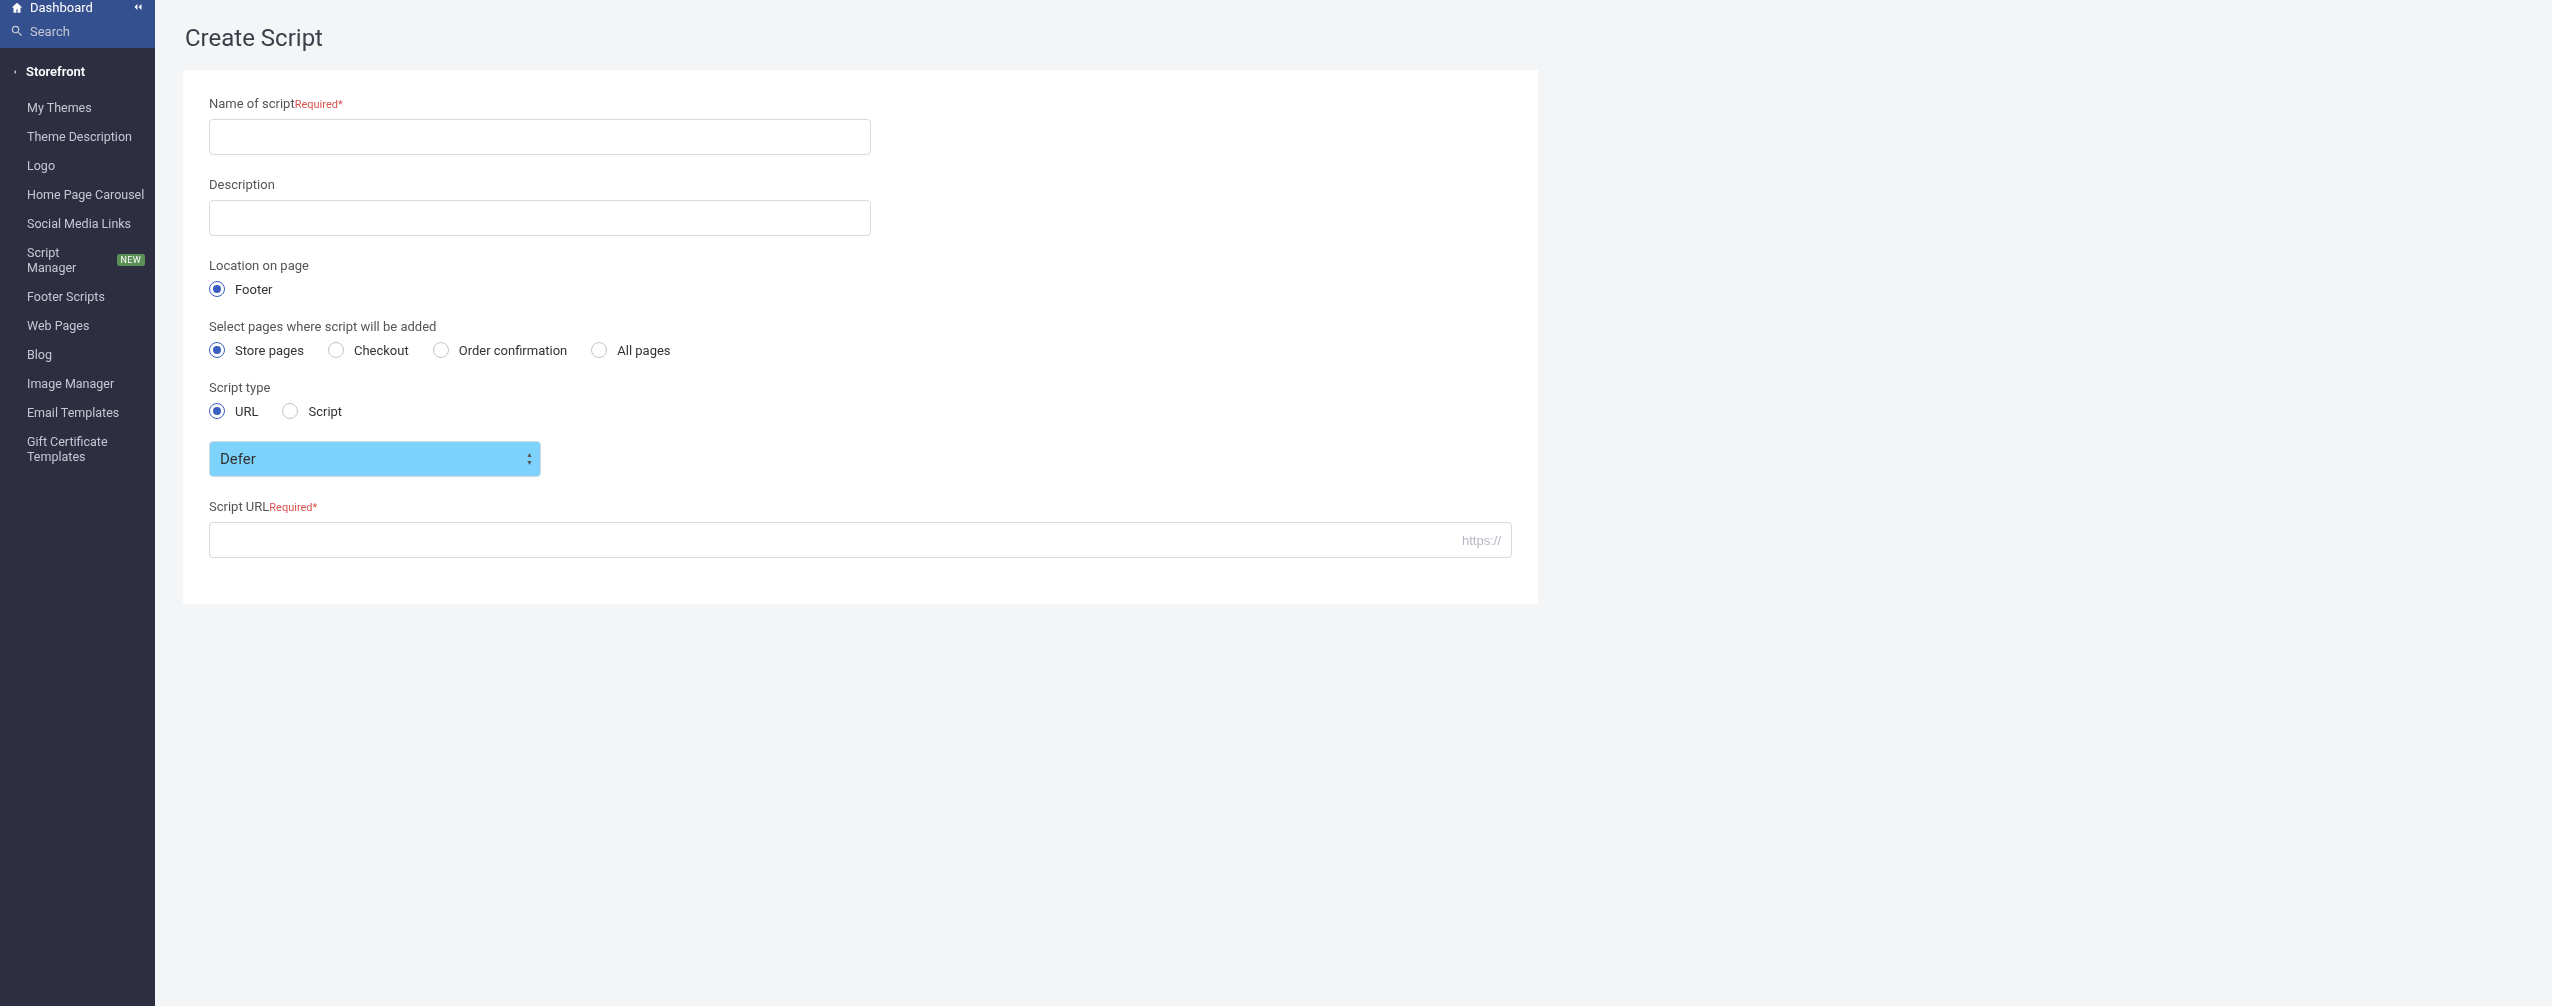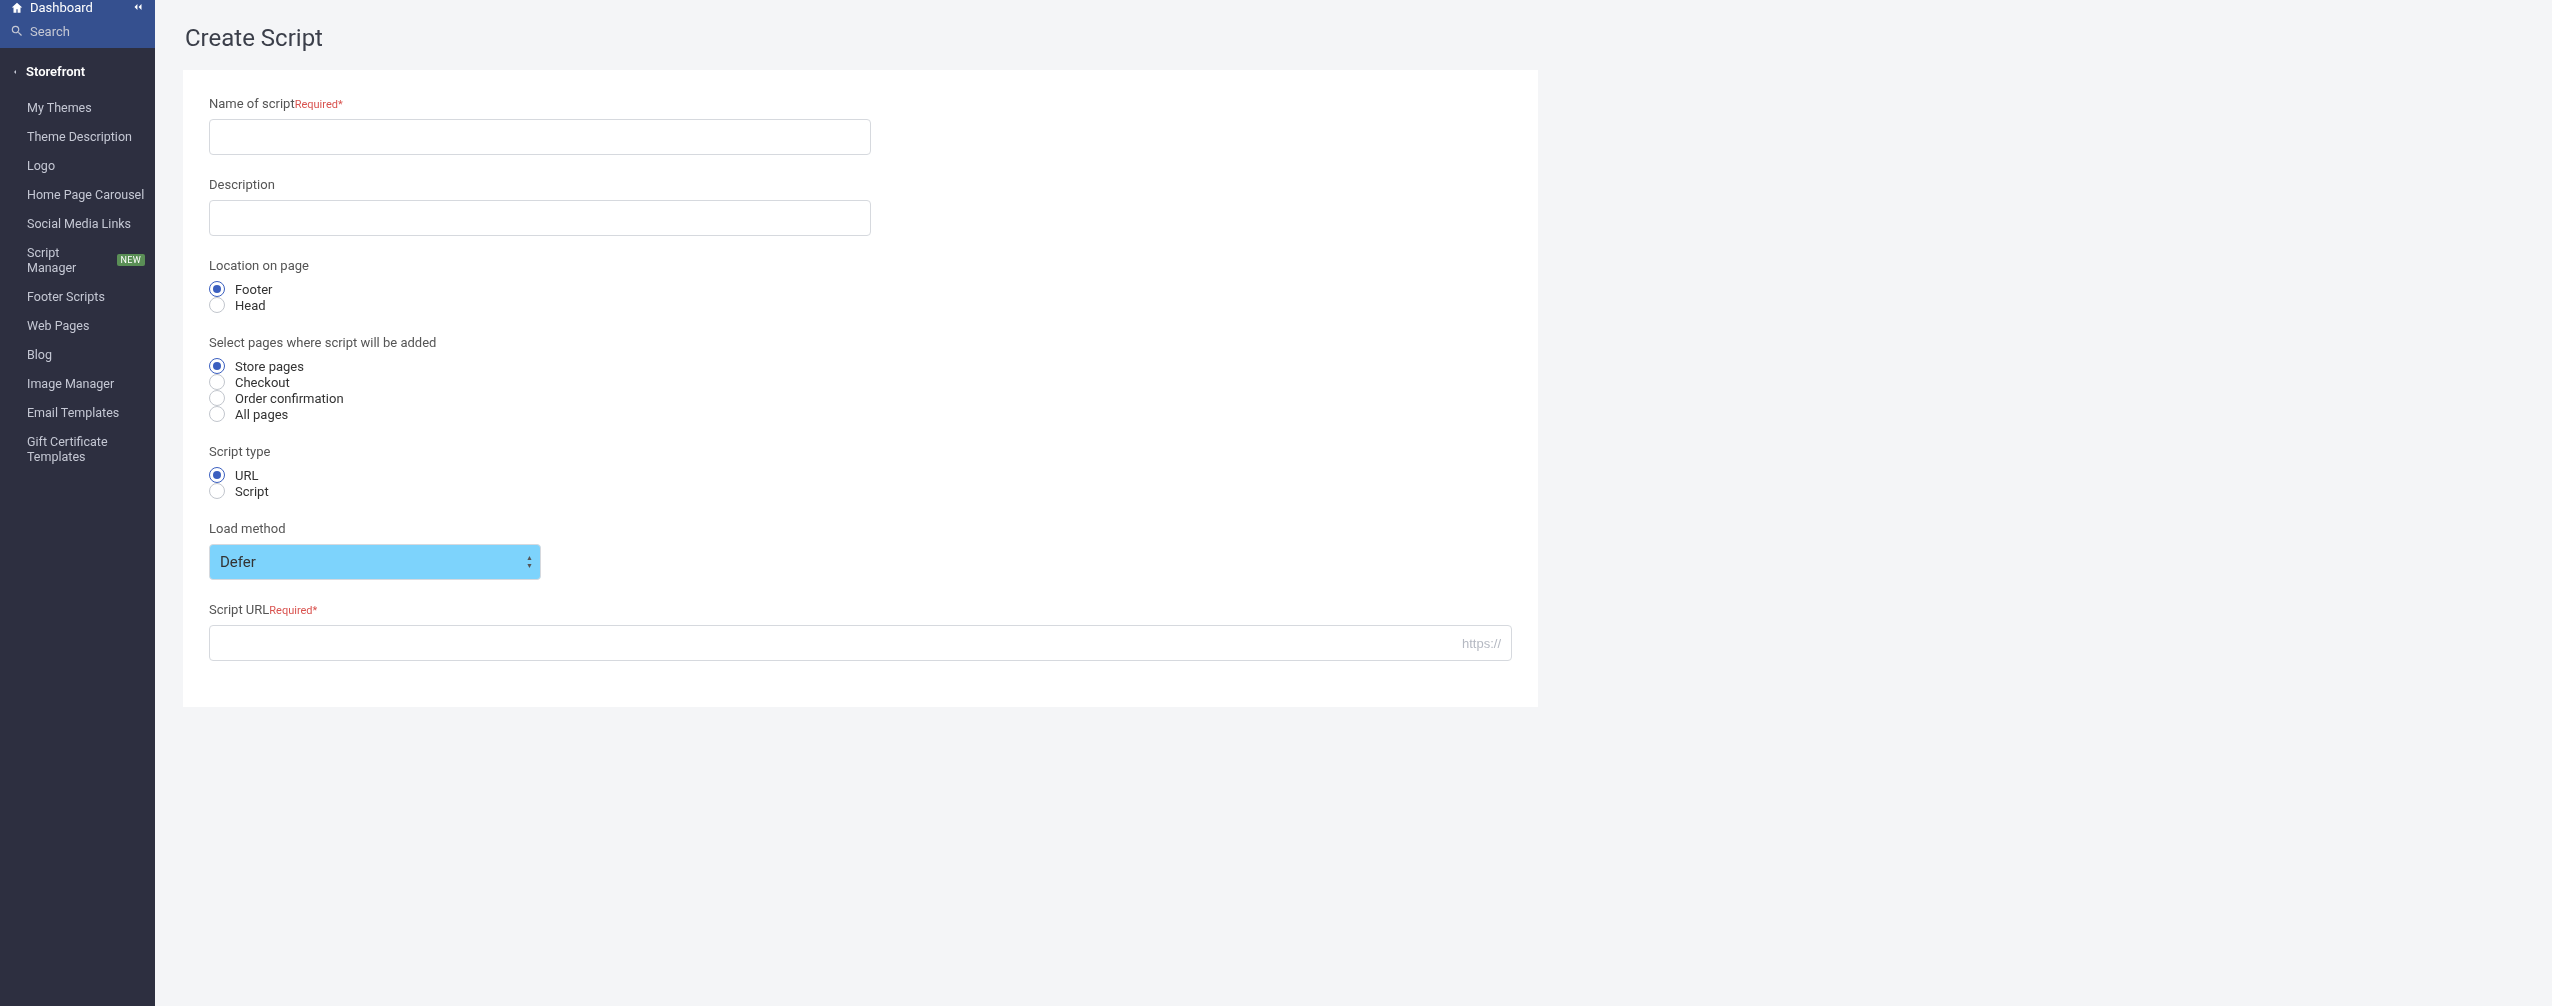--- a/index.html
+++ b/index.html
@@ -22,21 +22,21 @@
   
   .card { padding: 26px 26px; }
   .form-inner { margin: 0 0 0 0; }
   .field { margin-bottom: 22px; }
   .field-label-row { display: flex; justify-content: flex-start; align-items: baseline; margin-bottom: 8px; }
   .field-label { font-size: 13px; color: #555; }
   .required { font-size: 11px; color: #d9534f; }
   .text-input { width: 662px; height: 36px; border: 1px solid #d6d9de; border-radius: 4px; padding: 0 10px; font-size: 13px; background: #fff; }
   .text-input.full { width: 100%; text-align: right; }
   .text-input::placeholder { color: #b5b9c2; }
-  .radio-group { display: flex; flex-direction: column; gap: 0; margin-top: 2px; }
+  .radio-group { display: flex; flex-direction: row; gap: 24px; margin-top: 2px; }
   .radio-row { display: flex; align-items: center; gap: 10px; cursor: pointer; }
   .radio { width: 16px; height: 16px; border: 1.5px solid #c2c6cd; border-radius: 50%; display: inline-flex; align-items: center; justify-content: center; background: #fff; flex-shrink: 0; }
   .radio.selected { border-color: #3b5fc0; }
   .radio.selected::after { content: ""; width: 8px; height: 8px; background: #3b5fc0; border-radius: 50%; }
   .radio-label { font-size: 13px; color: #333; }
   .select-wrap { position: relative; width: 332px; }
   .select { width: 100%; height: 36px; border: 1px solid #d6d9de; border-radius: 4px; padding: 0 28px 0 10px; font-size: 15px; background: #7dd3fc; display: flex; align-items: center; cursor: pointer; }
   .select-arrows { position: absolute; right: 8px; top: 50%; transform: translateY(-50%); display: flex; flex-direction: column; gap: 1px; font-size: 7px; line-height: 7px; color: #555; pointer-events: none; }
   .narrow-block { width: 662px; }
   .icon-svg { width: 14px; height: 14px; fill: currentColor; flex-shrink: 0; }
@@ -139,24 +139,20 @@
 
         <div class="field">
           <div class="field-label-row">
             <span class="field-label">Location on page</span>
           </div>
           <div class="radio-group">
             <label class="radio-row">
               <span class="radio selected"></span>
               <span class="radio-label">Footer</span>
             </label>
-            <label class="radio-row">
-              <span class="radio"></span>
-              <span class="radio-label">Head</span>
-            </label>
           </div>
         </div>
 
         <div class="field">
           <div class="field-label-row">
             <span class="field-label">Select pages where script will be added</span>
           </div>
           <div class="radio-group">
             <label class="radio-row">
               <span class="radio selected"></span>
@@ -187,23 +183,20 @@
               <span class="radio-label">URL</span>
             </label>
             <label class="radio-row">
               <span class="radio"></span>
               <span class="radio-label">Script</span>
             </label>
           </div>
         </div>
 
         <div class="field">
-          <div class="field-label-row">
-            <span class="field-label">Load method</span>
-          </div>
           <div class="select-wrap">
             <div class="select">
               <span>Defer</span>
             </div>
             <span class="select-arrows">
               <span>▲</span>
                 <span>▼</span>
             </span>
           </div>
         </div>

